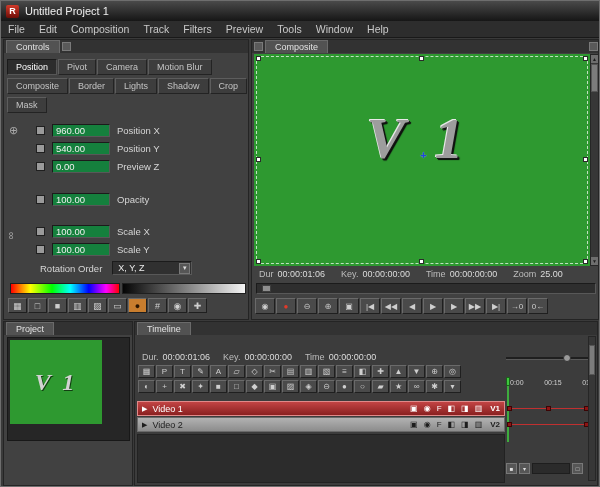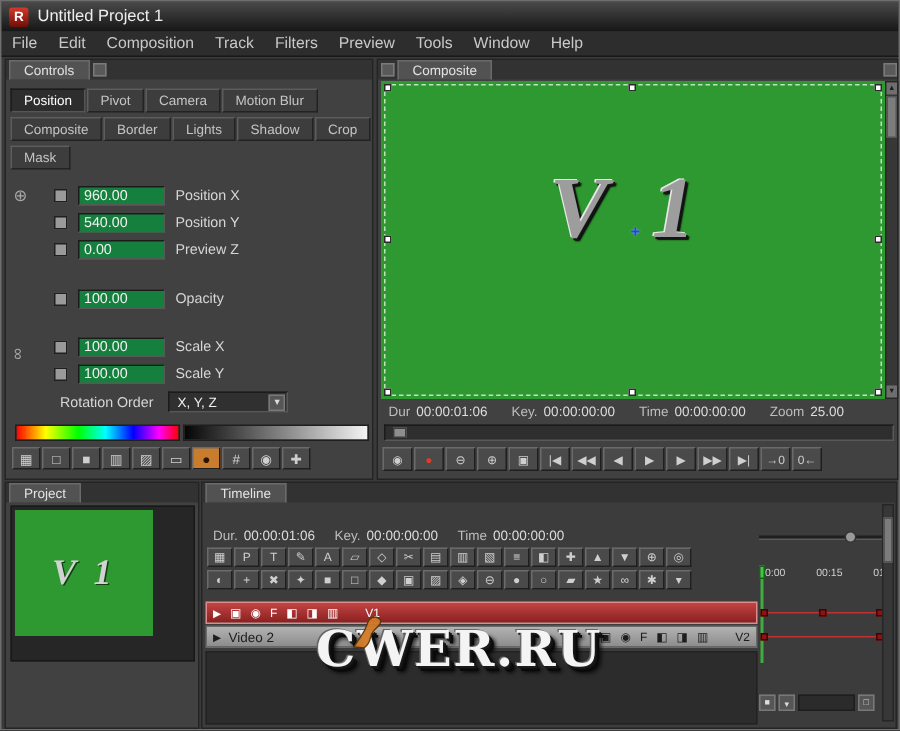--- a/index.html
+++ b/index.html
@@ -76,21 +76,21 @@
   .ttoolbar{position:absolute;left:3px;display:flex;gap:1px;}
   .tt1{top:43px}.tt2{top:58px}
   .ttbtn{width:17px;height:13px;background:#4a4a4a;border:1px solid;border-color:#6a6a6a #1f1f1f #1f1f1f #6a6a6a;color:#cfcfcf;font-size:8px;display:flex;align-items:center;justify-content:center;cursor:default;}
   .tracks{position:absolute;left:2px;top:79px;width:368px;}
   .track{height:15px;margin-bottom:1px;display:flex;align-items:center;gap:5px;padding:0 4px;font-size:9px;cursor:default;}
   .track{background:linear-gradient(#b2b2b2,#8c8c8c);border:1px solid #6a6a6a;color:#1d1d1d;}
   .track.active{background:linear-gradient(#c24444,#8a2020);border:1px solid #e08a8a;color:#fff;}
   .track .tri{font-size:7px;}
   .tname{flex:1;}
   .ticon{font-size:8px;margin-left:1px;}
-  .badge{font-size:8px;font-weight:normal;margin-left:13px;}
+  .badge{font-size:8px;font-weight:bold;margin-left:3px;}
   .tl-lower{position:absolute;left:2px;top:112px;width:368px;height:49px;background:#2c2c2c;border:1px solid #222;}
   .tl-right{position:absolute;left:371px;top:29px;width:85px;height:132px;}
   .mini-slider{position:absolute;left:0;top:6px;width:82px;height:3px;background:#1f1f1f;border-bottom:1px solid #5a5a5a;}
   .mini-knob{position:absolute;left:70%;top:-3px;width:8px;height:8px;background:#9a9a9a;border:1px solid #333;border-radius:50%;}
   .ruler{position:absolute;left:4px;top:28px;width:80px;display:flex;justify-content:space-between;font-size:7px;color:#cfcfcf;}
   .playhead{position:absolute;left:0;top:26px;width:4px;height:9px;background:#3ec83e;border:1px solid #1c5f1c;}
   .playline{position:absolute;left:1px;top:35px;width:2px;height:56px;background:#3ec83e;opacity:.8;}
   .kf{position:absolute;left:2px;width:80px;border-top:1px solid #c03030;}
   .kf1{top:57px}.kf2{top:73px}
   .dot{position:absolute;top:-3px;width:5px;height:5px;background:#8c1414;border:1px solid #3c0404;}
@@ -351,20 +351,21 @@
         <span class="ttbtn">▰</span>
         <span class="ttbtn">★</span>
         <span class="ttbtn">∞</span>
         <span class="ttbtn">✱</span>
         <span class="ttbtn">▾</span>
       </div>
     <div class="tracks">
 
     <div class="track active">
         <span class="tri">▶</span>
+        <span class="tname">Video 1</span>
         <span class="ticon">▣</span>
         <span class="ticon">◉</span>
         <span class="ticon">F</span>
         <span class="ticon">◧</span>
         <span class="ticon">◨</span>
         <span class="ticon">▥</span>
         <span class="badge">V1</span>
       </div>
         <div class="track">
         <span class="tri">▶</span>
@@ -405,20 +406,14 @@
       <span class="bc">■</span>
       <span class="bc">▾</span>
       <span class="bgroove"></span>
       <span class="bc">□</span>
     </div>
     <div class="tl-vscroll">
       <span class="tl-vhandle"></span>
     </div>
   </div>
 
-  <div class="watermark">
-    <svg class="gecko" viewBox="0 0 24 24">
-      <path d="M4 21 C8 14, 9 15, 11 9 C12 5.5, 15 4, 17.5 6 C19.5 7.8, 17 10, 14.8 12 C11.5 15.5, 14 18, 9.5 21.5 Z" fill="#d07a28" stroke="#5a3208" stroke-width="0.7"></path>
-    </svg>
-    <span class="wm-text">CWER.RU</span>
-  </div>
 
 </div>
 
 </body></html>

